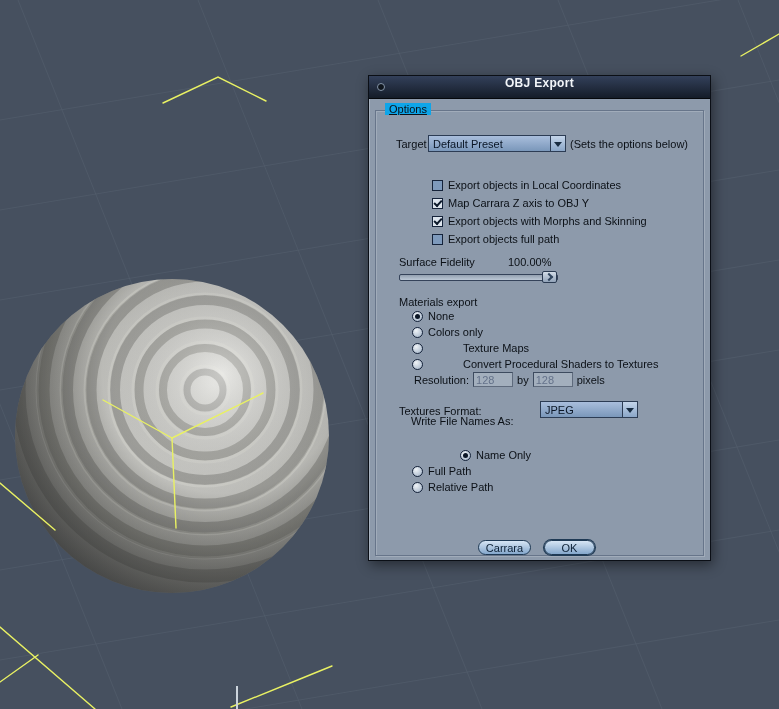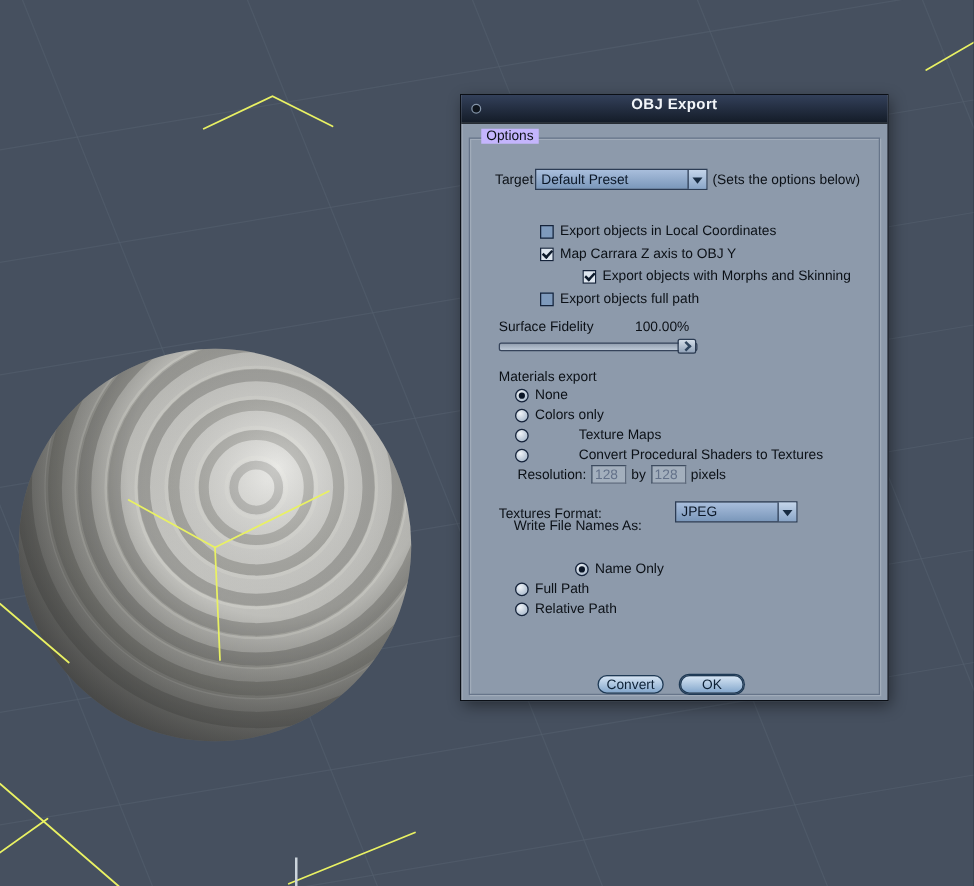--- a/index.html
+++ b/index.html
@@ -15,21 +15,21 @@
             background:linear-gradient(#33405а,#141c28);
             background:linear-gradient(#33405a,#141c28);
             border-bottom:1px solid #05080c;display:flex;justify-content:center;}
   .titlebar .title{color:#f2f5f9;font-size:12px;font-weight:bold;letter-spacing:.3px;}
   .close-dot{position:absolute;left:8px;top:7px;width:8px;height:8px;border-radius:50%;
              background:#0e141c;border:1px solid #8494a8;box-sizing:border-box;}
   .dlg-body{position:absolute;left:0;top:23px;right:0;bottom:0;font-size:11px;color:#0b1016;}
 
   .group{position:absolute;left:6px;top:11px;width:327px;height:444px;
          border:1px solid #67758a;box-shadow:inset 1px 1px 0 rgba(255,255,255,.18),1px 1px 0 rgba(255,255,255,.18);}
-  .group-title{position:absolute;left:9px;top:-8px;background:#c4b5fd;padding:0 4px;font-size:11px;}
+  .group-title{position:absolute;left:9px;top:-8px;background:#0ea5e9;padding:0 4px;font-size:11px;text-decoration:underline;}
 
   .abs{position:absolute;white-space:nowrap;}
   .lblrow{display:flex;align-items:center;gap:5px;}
 
   
   .dropdown{position:absolute;height:17px;box-sizing:border-box;border:1px solid #2c3c54;
             background:linear-gradient(#a9bedc,#7removed);
             background:linear-gradient(#a9bedc,#7a97ba);
             display:flex;align-items:center;cursor:default;}
   .dd-label{flex:1;padding:0 4px;font-size:11px;color:#0a1626;overflow:hidden;}
@@ -53,21 +53,21 @@
   
   .slider{position:absolute;height:11px;}
   .slider-track{position:absolute;left:0;right:0;top:3px;height:5px;border:1px solid #35435a;border-radius:2px;
                 background:linear-gradient(#93a0b0,#bcc8d6);}
   .slider-thumb{position:absolute;right:1px;top:0;width:13px;height:10px;border:1px solid #2b3b52;border-radius:2px;
                 background:linear-gradient(#d3dde8,#92a3b9);}
   .slider-thumb::after{content:"";position:absolute;left:3px;top:2px;width:4px;height:4px;
                 border-right:2px solid #30455e;border-bottom:2px solid #30455e;transform:rotate(-45deg);}
 
   
-  .res-input{width:28px;height:15px;box-sizing:border-box;background:#a3afbd;
+  .res-input{width:40px;height:15px;box-sizing:border-box;background:#a3afbd;
              border:1px solid #5f6b7d;border-top-color:#3d4b5f;border-left-color:#3d4b5f;
              color:#64728a;font-size:11px;font-family:"Liberation Sans",sans-serif;padding:0 2px;}
 
   
   .btn{position:absolute;height:15px;border-radius:8px;border:1px solid #1f3a55;
        background:linear-gradient(#d6e5f4,#84a7cc);font-family:"Liberation Sans",sans-serif;
        font-size:11px;color:#0d2136;line-height:12px;padding:0;cursor:default;}
   .btn.ok{box-shadow:0 0 0 1px #1f3a55;}
 </style>
 </head>
@@ -167,21 +167,21 @@
       <span class="abs" style="left:201px;top:39px;">(Sets the options below)</span>
 
       <div class="abs lblrow" style="left:63px;top:80px;">
         <span class="checkbox"></span>
         <span>Export objects in Local Coordinates</span>
       </div>
       <div class="abs lblrow" style="left:63px;top:98px;">
         <span class="checkbox checked"></span>
         <span>Map Carrara Z axis to OBJ  Y</span>
       </div>
-      <div class="abs lblrow" style="left:63px;top:116px;margin-left:34px;">
+      <div class="abs lblrow" style="left:63px;top:116px;">
         <span class="checkbox checked"></span>
         <span>Export objects with Morphs and Skinning</span>
       </div>
       <div class="abs lblrow" style="left:63px;top:134px;">
         <span class="checkbox"></span>
         <span>Export objects full path</span>
       </div>
 
       <span class="abs" style="left:30px;top:157px;">Surface Fidelity</span>
       <span class="abs" style="left:139px;top:157px;">100.00%</span>
@@ -229,17 +229,17 @@
       </div>
       <div class="abs lblrow" style="left:43px;top:366px;">
         <span class="radio"></span>
         <span>Full Path</span>
       </div>
       <div class="abs lblrow" style="left:43px;top:382px;">
         <span class="radio"></span>
         <span>Relative Path</span>
       </div>
 
-      <button class="btn" style="left:109px;top:441px;width:53px;">Convert</button>
+      <button class="btn" style="left:109px;top:441px;width:53px;">Carrara</button>
       <button class="btn ok" style="left:175px;top:441px;width:51px;">OK</button>
     </div>
   </div>
 </div>
 
 </body></html>

